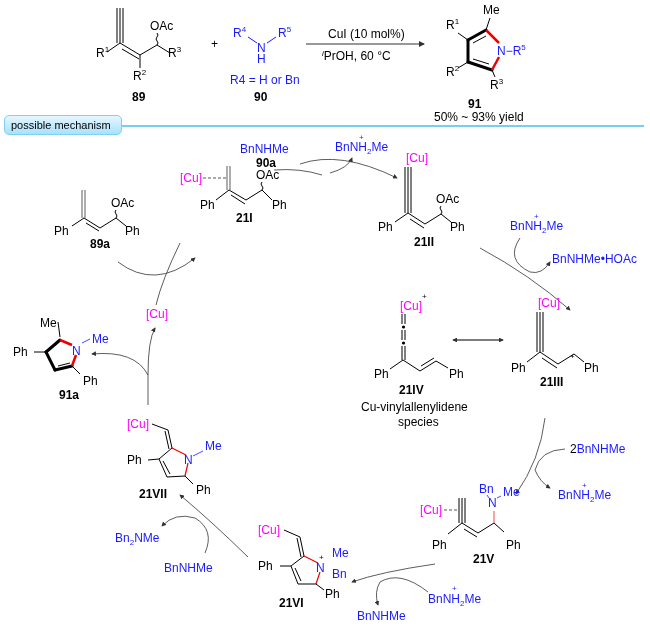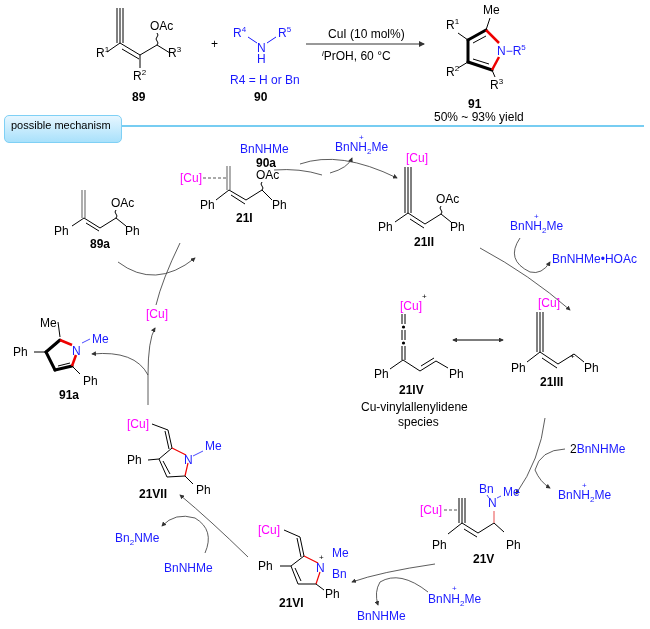--- a/index.html
+++ b/index.html
@@ -11,21 +11,21 @@
   .bold { font-weight:bold; }
   .small { font-size:8px; }
   .bond { stroke:#000; stroke-width:1; fill:none; }
   .thick { stroke:#000; stroke-width:3; fill:none; stroke-linecap:round; }
   .red { stroke:#ee0000; stroke-width:1.2; fill:none; }
   .redthick { stroke:#ee0000; stroke-width:2.5; fill:none; }
   .pinkb { stroke:#f08080; stroke-width:1.4; fill:none; }
   .gray { stroke:#777; stroke-width:1.2; fill:none; }
   .arr { stroke:#333; stroke-width:0.8; fill:none; }
   .dash { stroke:#555; stroke-width:1; fill:none; stroke-dasharray:3,2; }
-  #section-banner { position:absolute; left:4px; top:115px; width:118px; height:28px; border-radius:5px;
+  #section-banner { position:absolute; left:4px; top:115px; width:118px; height:20px; border-radius:5px;
      background:linear-gradient(#e6f6ff,#a9e1fb); border:1px solid #7fd0f5; box-sizing:border-box;
      font-size:11px; padding:3px 0 0 6px; color:#000; }
   #section-rule { position:absolute; left:122px; top:125px; width:522px; height:2px; background:#77cdf2; }
 </style>
 </head>
 <body>
 
 <div id="section-banner"><span>possible mechanism</span></div>
 <div id="section-rule"></div>
 

